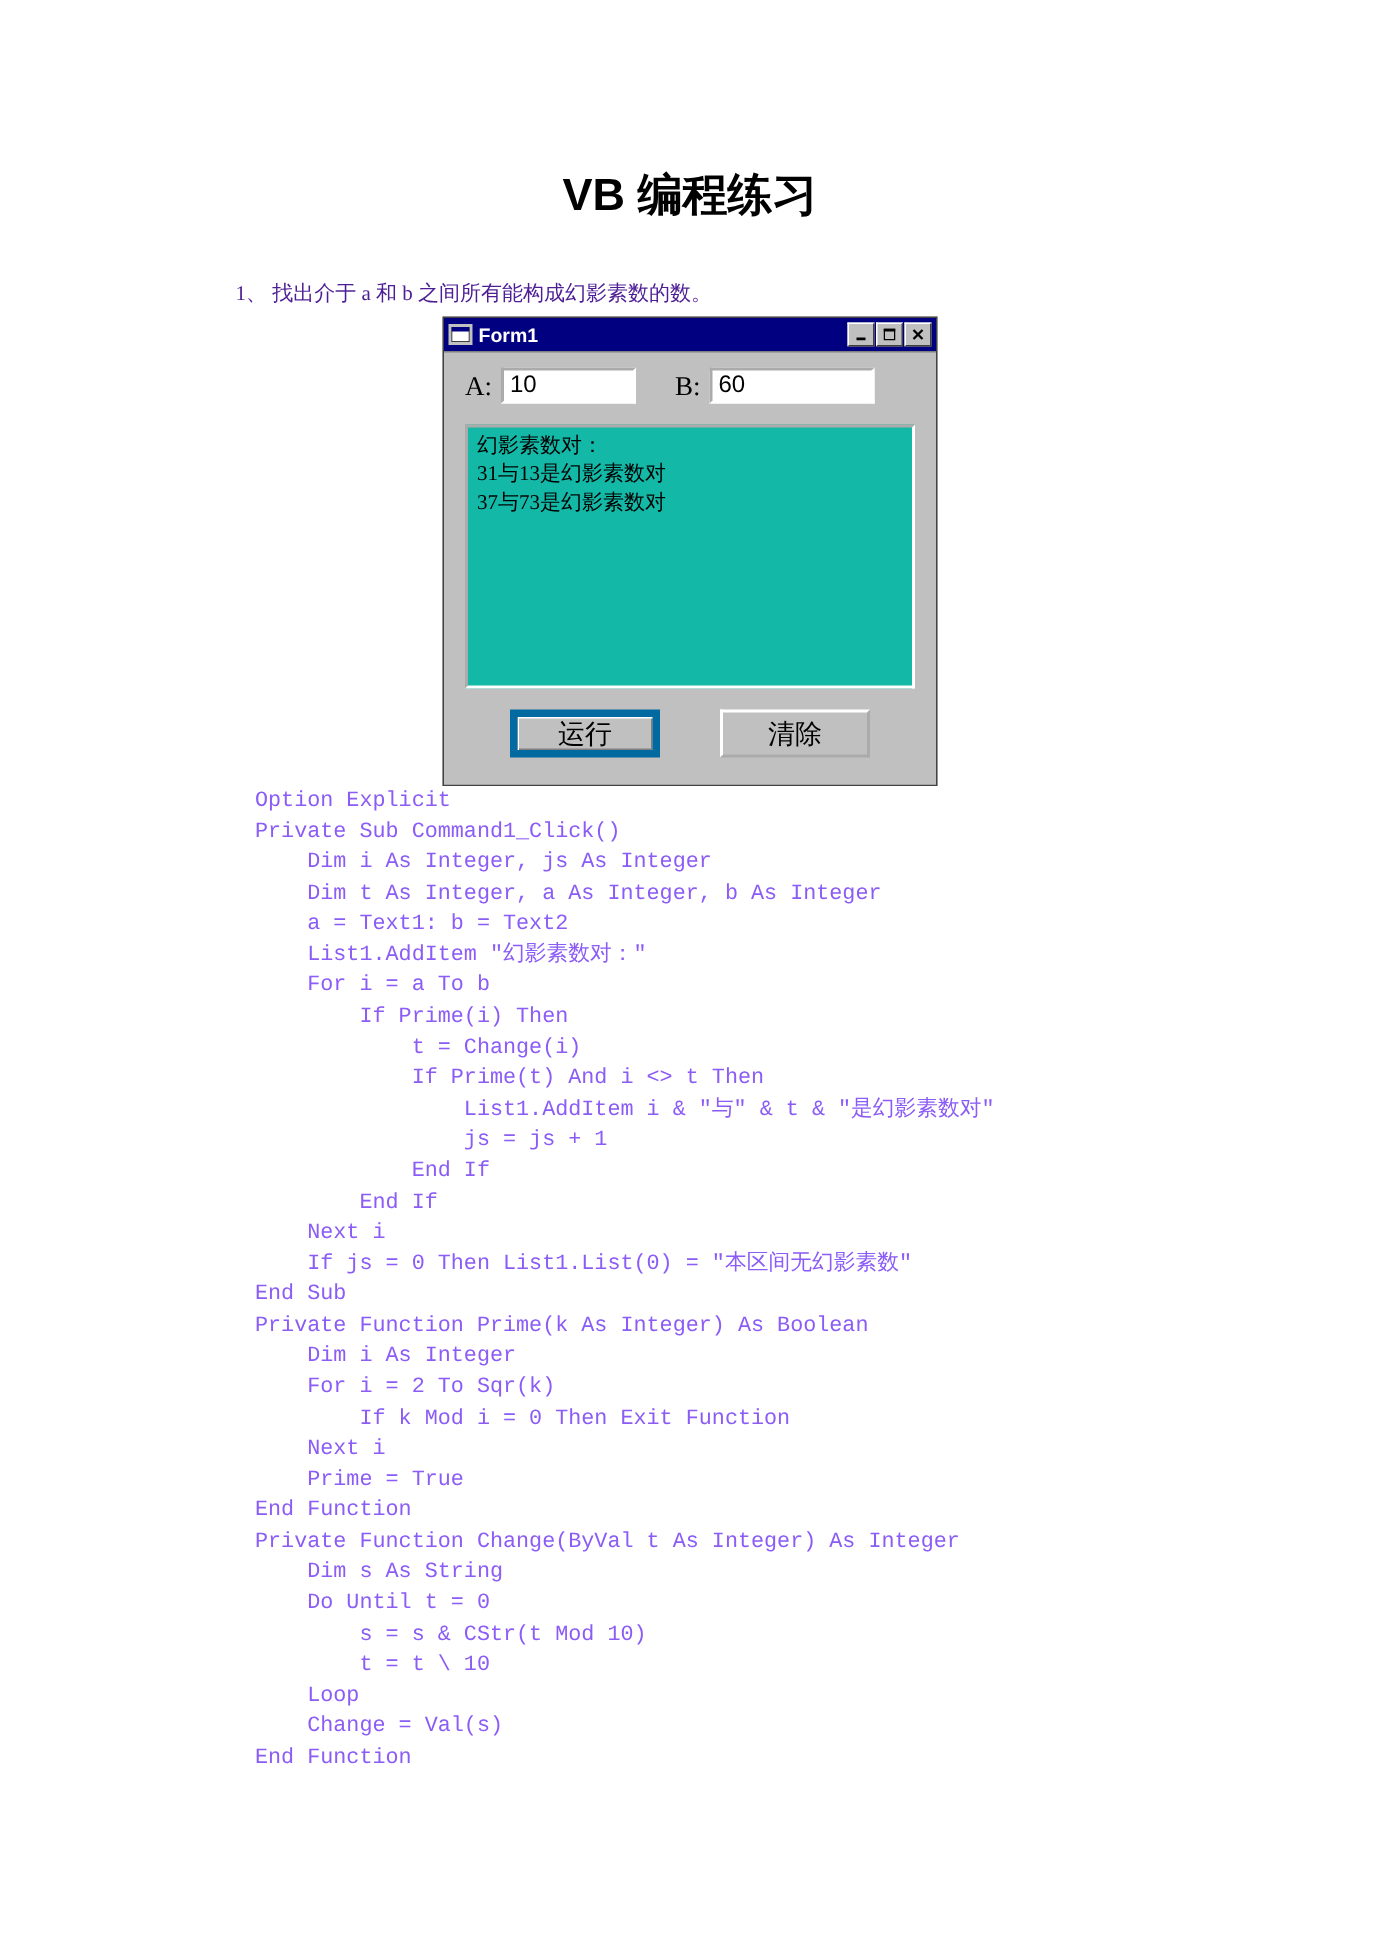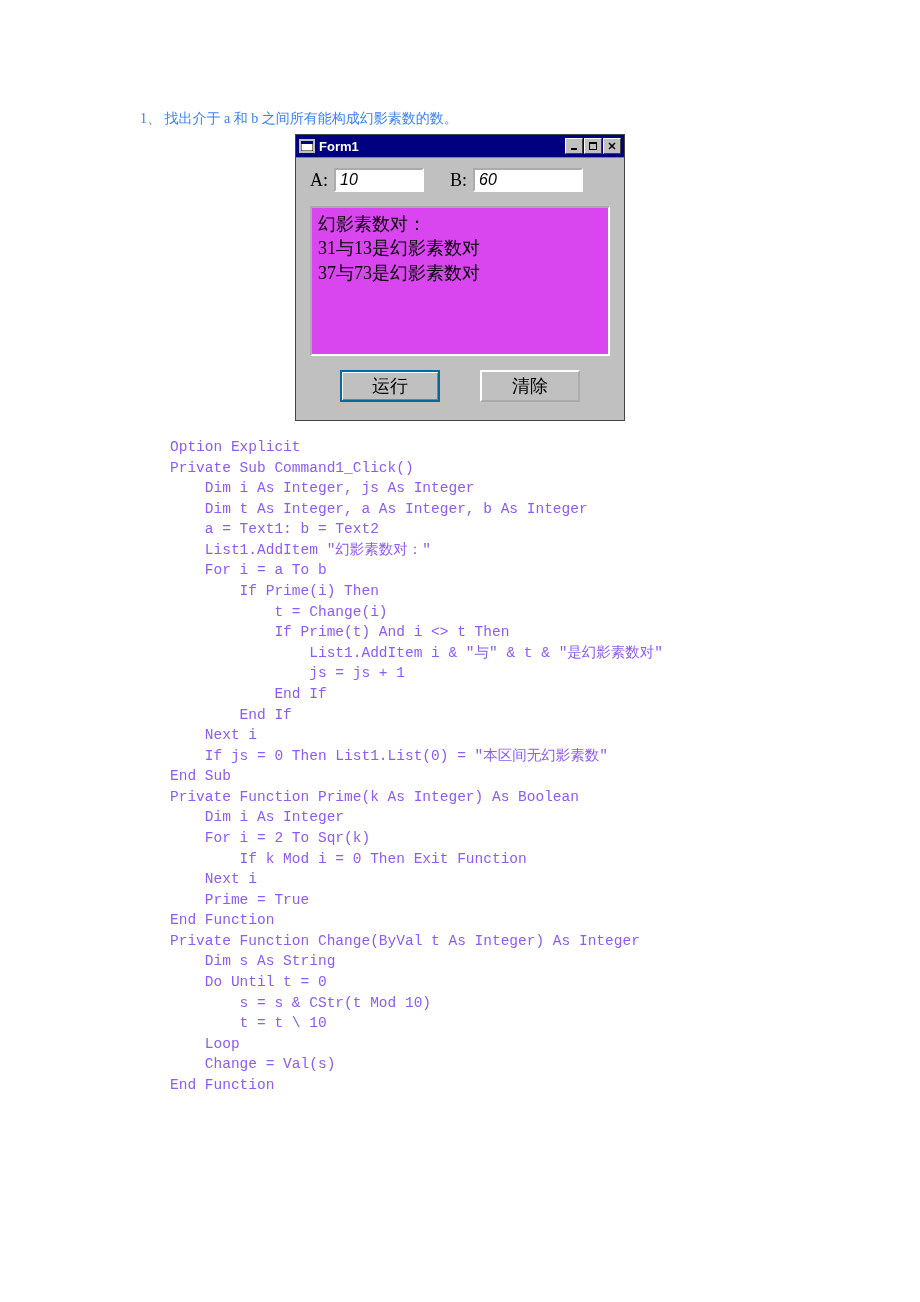--- a/index.html
+++ b/index.html
@@ -17,27 +17,28 @@
     text-align: center;
     font-family: "Arial", "Microsoft YaHei", sans-serif;
     font-weight: bold;
     font-size: 30px;
     margin-bottom: 36px;
     color: #000;
   }
   .title .zh { font-family: "SimHei","黑体",sans-serif; }
   .problem {
     font-size: 14px;
-    color: #3b82f6;
+    color: #4c1d95;
     margin-bottom: 6px;
+    margin-left: 17px;
   }
   .form-wrap {
     display: flex;
     justify-content: center;
-    margin-bottom: 16px;
+    margin-bottom: 0;
   }
   .vb-form {
     width: 330px;
     border: 1px solid #444;
     background: #bfbfbf;
     font-family: "MS Sans Serif","Tahoma",sans-serif;
   }
   .titlebar {
     background: #000080;
     color: #fff;
@@ -88,32 +89,31 @@
     font-family: "Times New Roman", serif;
     font-size: 18px;
   }
   .input-row input {
     height: 24px;
     border: 2px inset #fff;
     background: #fff;
     font-family: "MS Sans Serif", sans-serif;
     font-size: 16px;
     padding: 0 4px;
-    font-style: italic;
   }
   .input-row input.a { width: 90px; margin-right: 20px;}
   .input-row input.b { width: 110px; }
   .listbox {
-    background: #d946ef;
+    background: #14b8a6;
     border: 2px inset #fff;
-    height: 150px;
+    height: 176px;
     padding: 4px 6px;
     margin-bottom: 14px;
     font-family: "SimSun","宋体",serif;
-    font-size: 18px;
+    font-size: 14px;
     line-height: 1.35;
     overflow: hidden;
   }
   .btn-row {
     display: flex;
     justify-content: space-around;
     padding: 0 10px 4px 10px;
   }
   .vb-btn {
     width: 100px;
@@ -121,36 +121,40 @@
     background: #c0c0c0;
     border: 2px outset #fff;
     font-family: "SimSun","宋体",serif;
     font-size: 18px;
     display: flex;
     align-items: center;
     justify-content: center;
     cursor: pointer;
   }
   .vb-btn.run {
-    border: 2px solid #0369a1;
+    border: 5px solid #0369a1;
     box-shadow: inset 1px 1px 0 #fff, inset -1px -1px 0 #808080;
   }
   .code {
     font-family: "SimSun","宋体","Courier New", monospace;
     font-size: 14.5px;
     line-height: 1.42;
     white-space: pre;
     color: #8b5cf6;
     padding-left: 30px;
   }
 </style>
 </head>
 <body>
 
 <div class="page">
+  <div class="title">
+    <span>VB</span>
+    <span class="zh">编程练习</span>
+  </div>
 
   <div class="problem">1、 找出介于 a 和 b 之间所有能构成幻影素数的数。</div>
 
   <div class="form-wrap">
     <div class="vb-form">
       <div class="titlebar">
         <span class="icon">
           <svg width="12" height="10" viewBox="0 0 12 10">
             <rect x="0" y="0" width="12" height="10" fill="#fff" stroke="#000" stroke-width="1"></rect>
             <rect x="0" y="0" width="12" height="3" fill="#000080"></rect>

